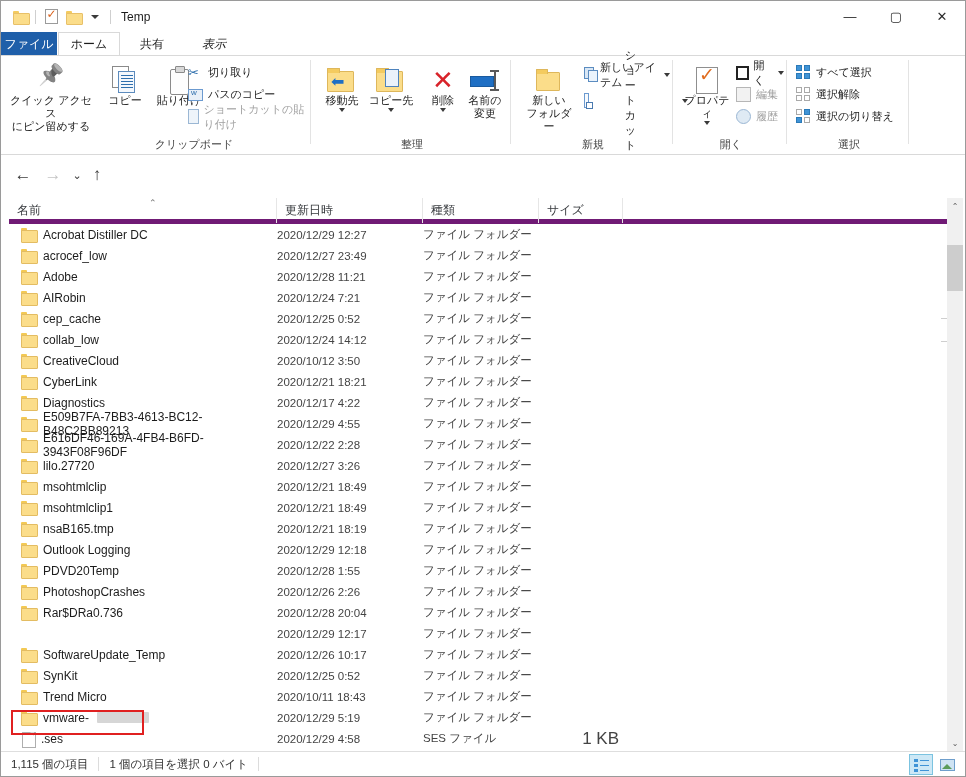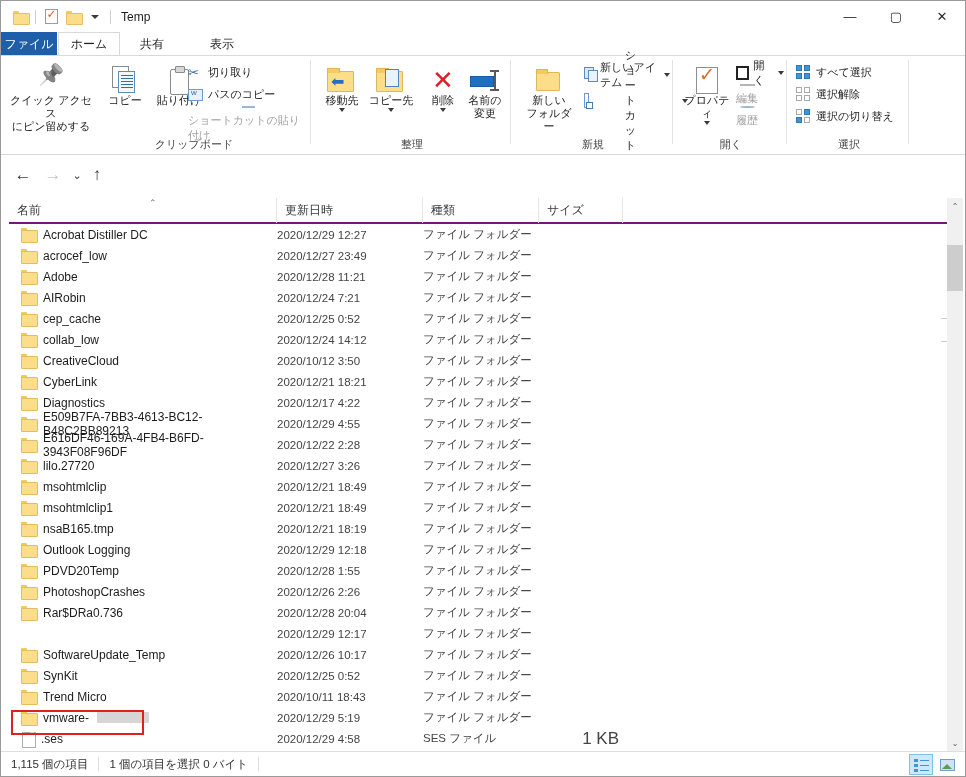--- a/index.html
+++ b/index.html
@@ -104,21 +104,21 @@
   }
   .bigbtn {
     position:absolute; top:4px; display:flex; flex-direction:column; align-items:center;
     text-align:center; font-size:11px; color:#1c1c1c; line-height:13px; width:auto;
   }
   .bigbtn .bico { height:34px; display:flex; align-items:flex-end; justify-content:center; }
   .smallbtn {
     position:absolute; display:flex; align-items:center; gap:5px;
     font-size:11px; color:#1c1c1c; height:21px; padding:0 3px;
   }
-  .smallbtn.dis { color:#a0a0a0;flex-direction:column; }
+  .smallbtn.dis { color:#a0a0a0; }
   .mini-caret {
     width:0;height:0;border-left:3.5px solid transparent;border-right:3.5px solid transparent;
     border-top:4px solid #3a3a3a; margin-left:2px;
   }
   .mini-caret.ctr { margin:1px auto 0 auto; }
 
   
   .ic-pin { width:26px;height:26px; position:relative; }
   .ic-pin::before{
     content:'📌'; font-size:21px; position:absolute; left:0; top:0;
@@ -249,21 +249,21 @@
   }
   .mag {
     width:11px;height:11px;border:1.3px solid #6e6e6e;border-radius:50%;
     position:relative; flex:none;
   }
   .mag::after{content:'';position:absolute;right:-4px;bottom:-3px;width:5px;height:1.3px;background:#6e6e6e;transform:rotate(45deg);}
 
   
   #colhdr {
     position:absolute; left:8px; top:197px; width:948px; height:26px;
-    border-bottom:2px solid #701a75; background:#ffffff;
+    border-bottom:5px solid #701a75; background:#ffffff;
   }
   .col {
     position:absolute; top:0; height:25px; display:flex; align-items:center;
     font-size:12px; color:#36393d; padding-left:8px;
     border-right:1px solid #e6e6e6;
   }
   .sort-arrow {
     position:absolute; left:140px; top:0px; font-size:9px; color:#6f6f6f;
   }
 
@@ -369,21 +369,21 @@
       <div class="win-btn">—</div>
       <div class="win-btn">▢</div>
       <div class="win-btn close">✕</div>
     </div>
   </div>
 
   <div id="tabstrip">
     <div class="tab file" style="left:0;width:56px;">ファイル</div>
     <div class="tab sel" style="left:57px;width:62px;">ホーム</div>
     <div class="tab" style="left:121px;width:60px;">共有</div>
-    <div class="tab" style="left:191px;width:60px;">表示</div>
+    <div class="tab" style="left:183px;width:60px;font-style:italic;">表示</div>
     <div class="ribbon-right-ctrls">
       <div class="chev-up"></div>
       <div class="help-btn">?</div>
     </div>
   </div>
   <div id="tab-underline"></div>
 
   <div id="ribbon">
 
     <div class="rgroup" style="left:0; width:310px;">

